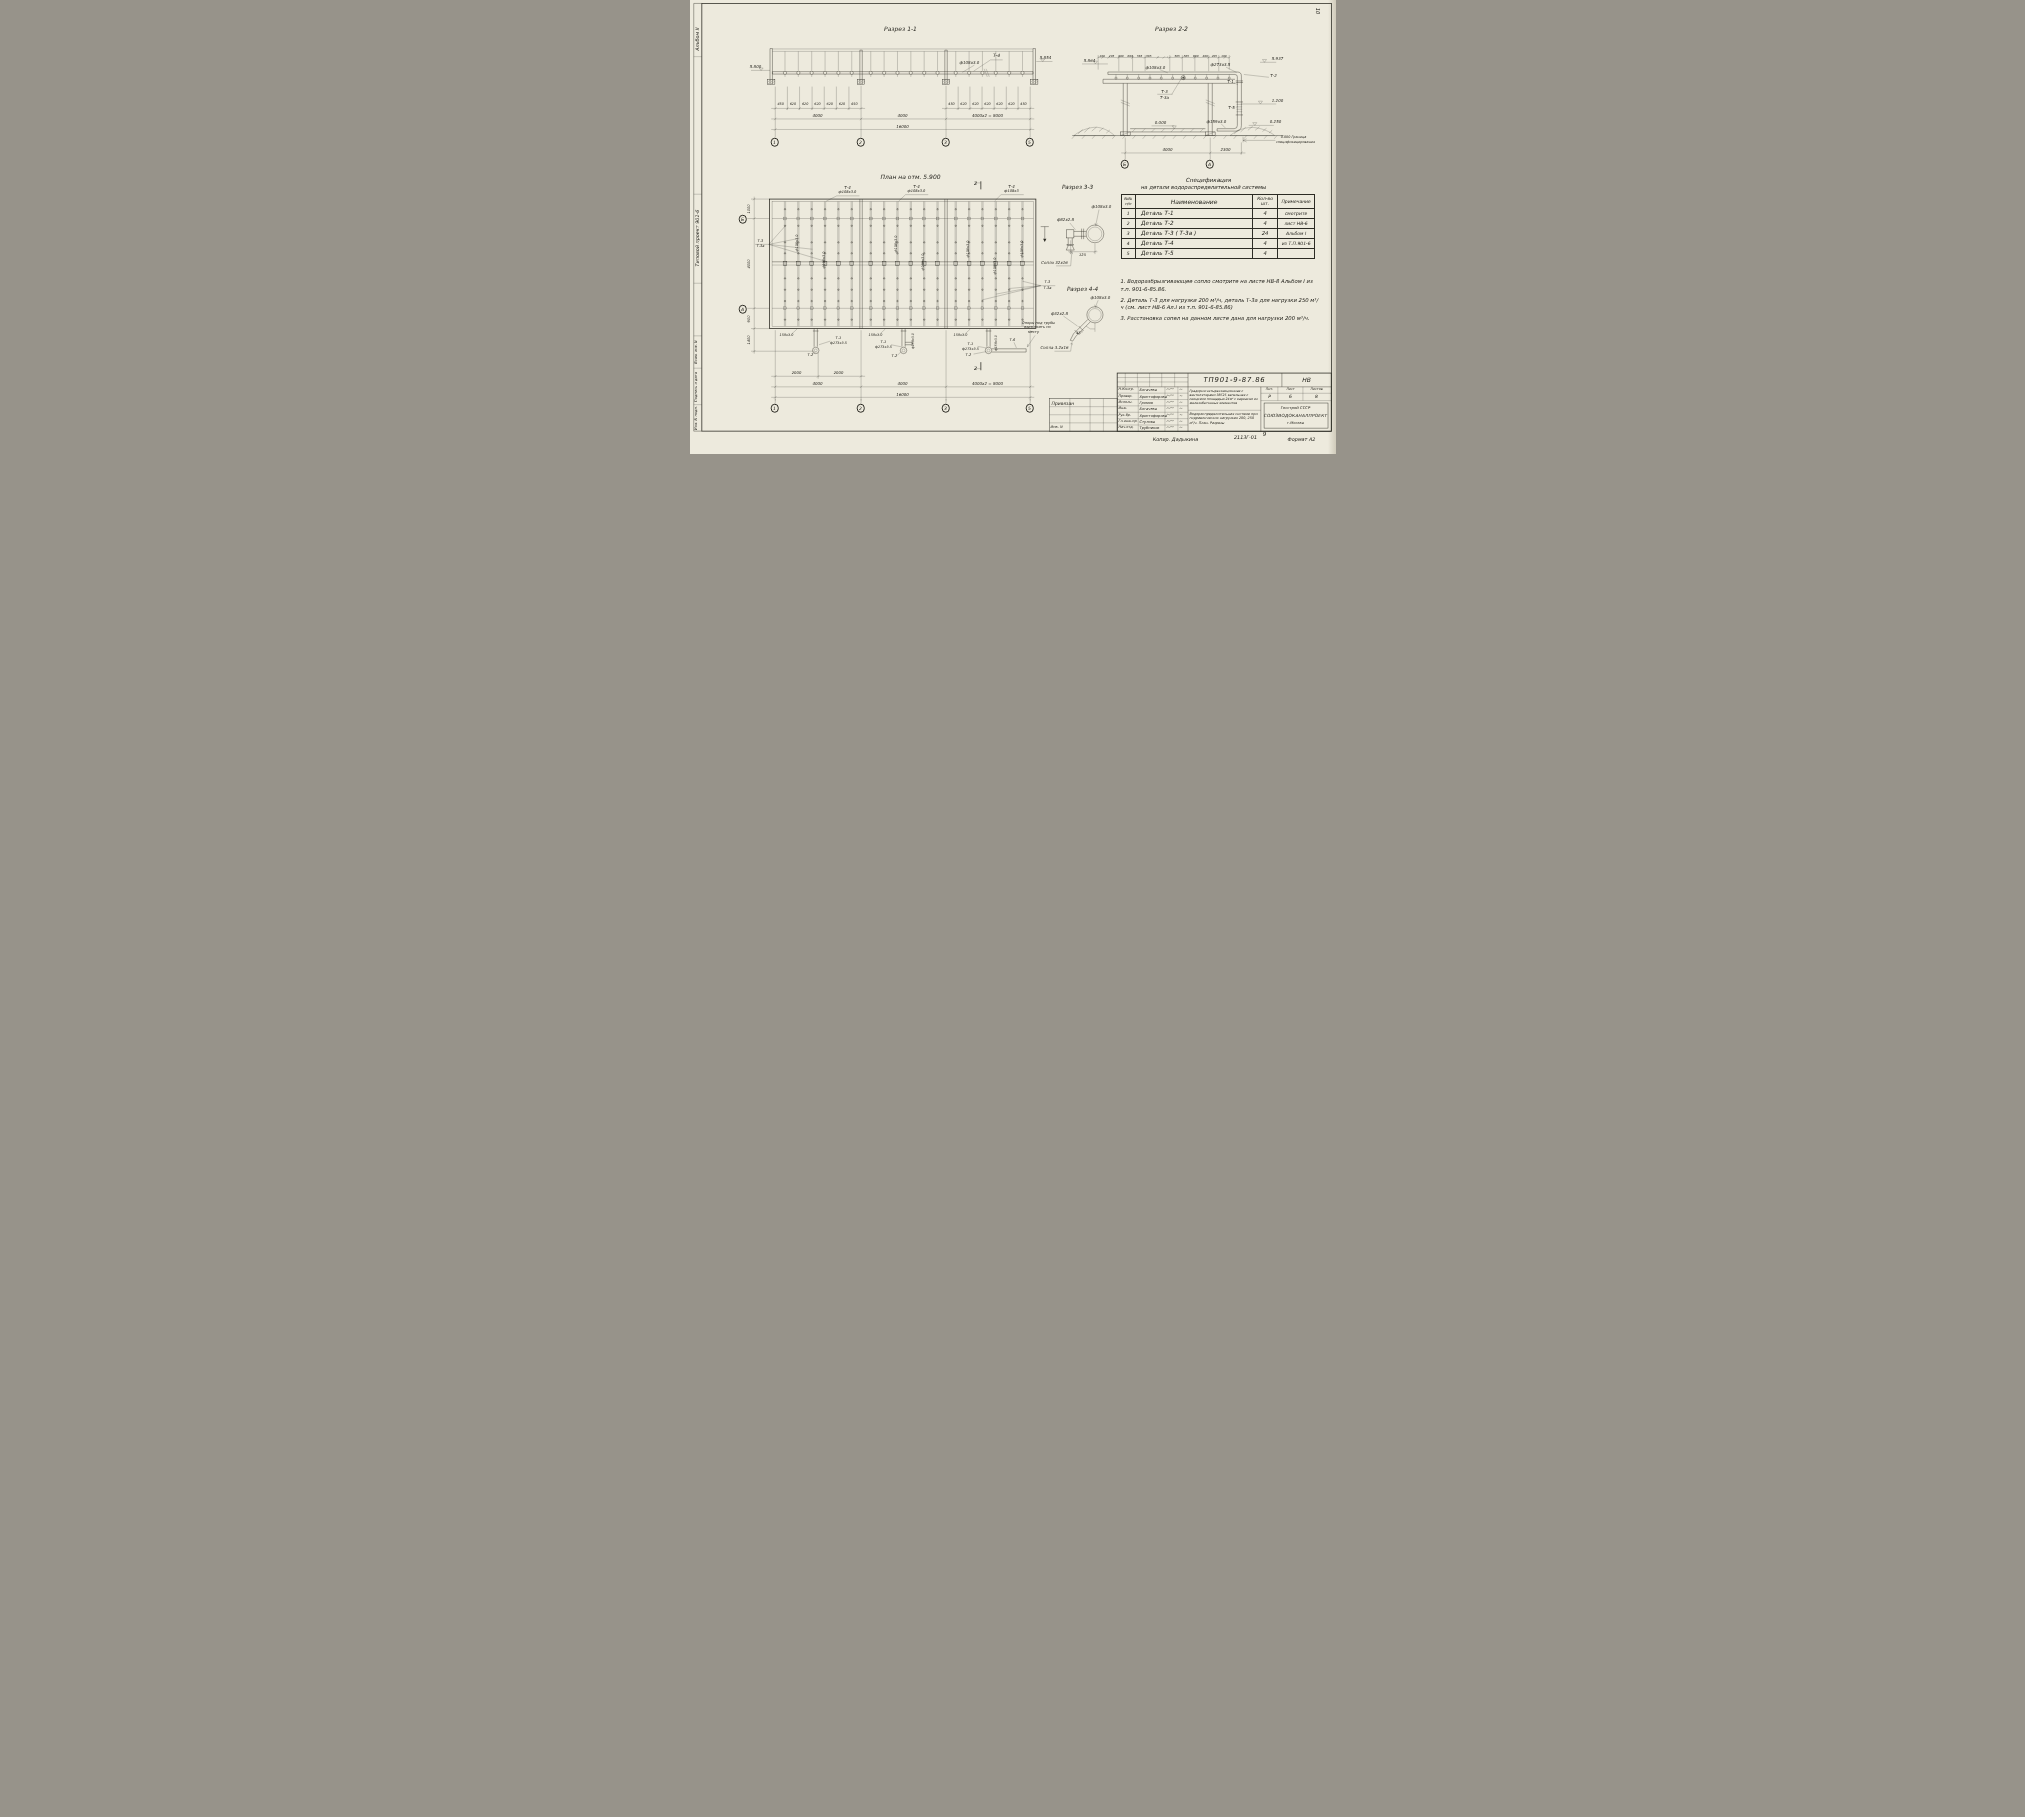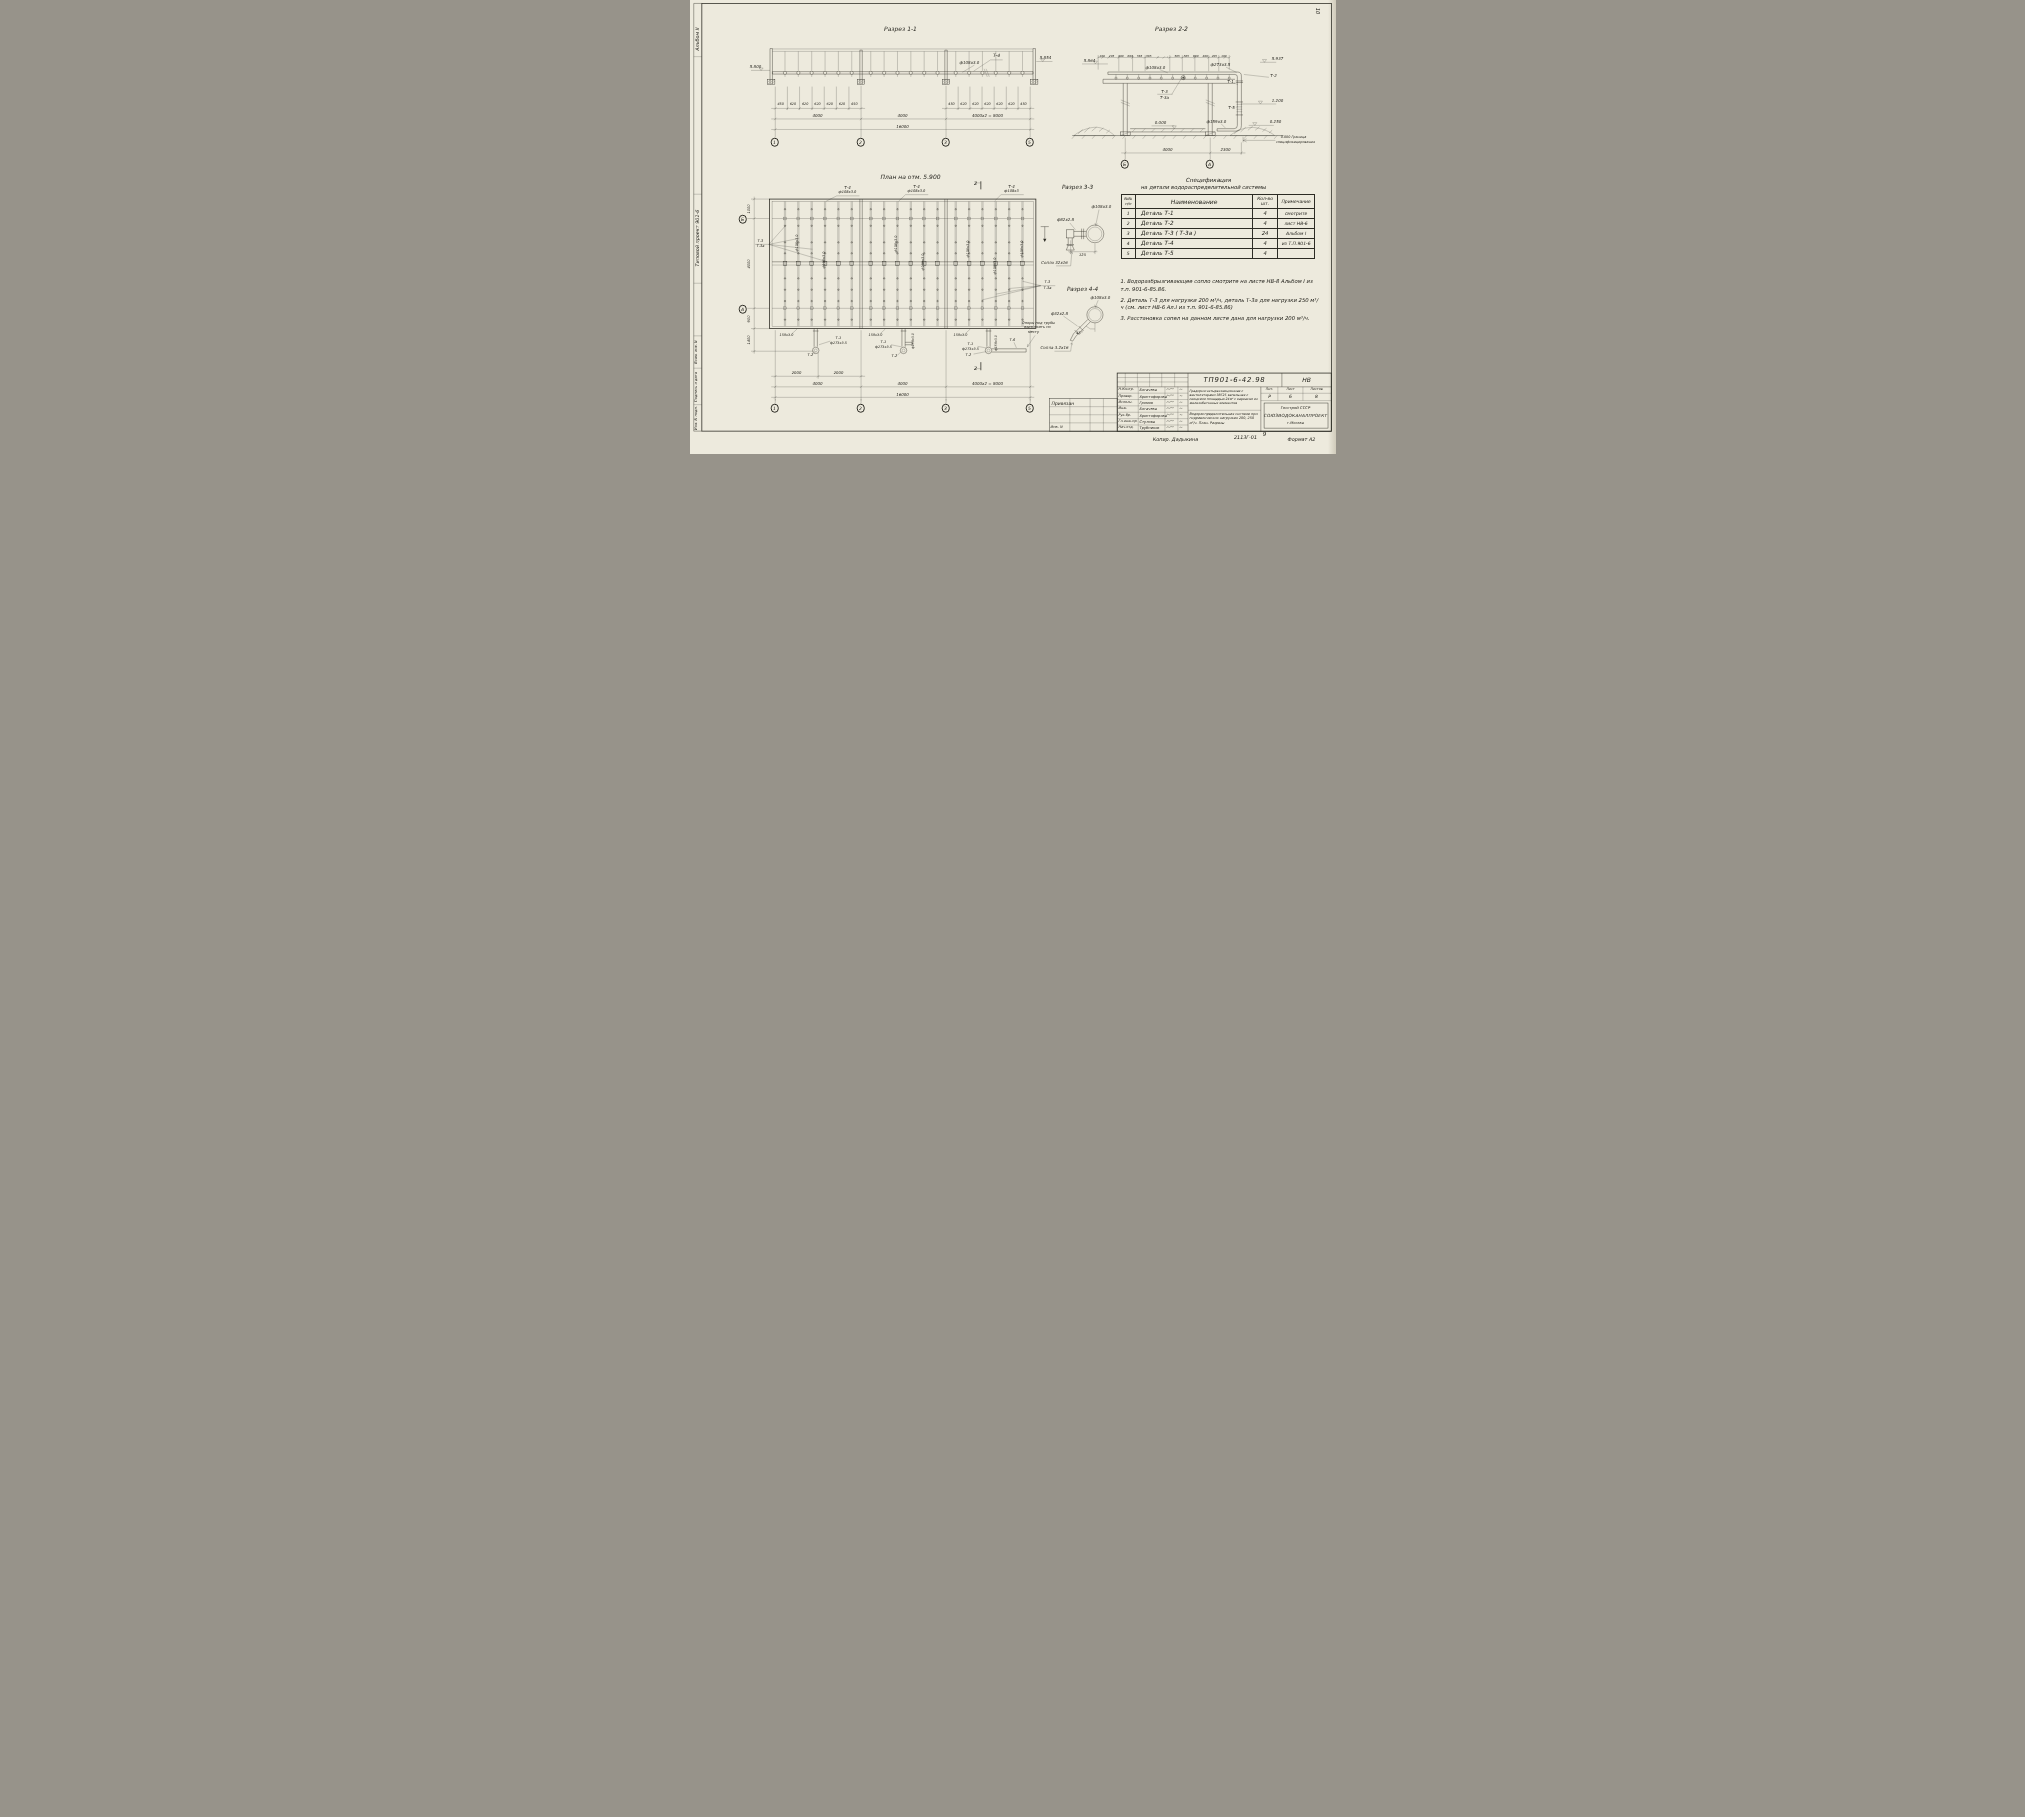--- a/index.html
+++ b/index.html
@@ -447,21 +447,21 @@
   </tr>
 </tbody>
     </table>
 
 <div class="notes">
   <p>1.  Водоразбрызгивающее сопло  смотрите на листе НВ-8 Альбом I  из т.п. 901-6-85.86.</p>
   <p>2.  Деталь Т-3 для нагрузки 200 м³/ч,  деталь Т-3а для нагрузки 250 м³/ч  (см. лист НВ-6  Ал.I  из т.п. 901-6-85.86)</p>
   <p>3.  Расстановка сопел на данном листе дана для нагрузки 200 м³/ч.</p>
 </div>
 
-<div class="lbl" style="left:545px;top:380px;font-size:6.9px;letter-spacing:0.8px">ТП901-6-42.98</div>
+<div class="lbl" style="left:545px;top:380px;font-size:6.9px;letter-spacing:0.8px">ТП901-9-87.86</div>
 <div class="lbl" style="left:617px;top:380px;font-size:6px">НВ</div>
 <div class="lblL" style="left:429px;top:388px;font-size:3.4px">Н.Контр.</div>
 <div class="lblL" style="left:450px;top:388px;font-size:3.6px">Богачева</div>
 <div class="lblL" style="left:429px;top:395px;font-size:3.4px">Провер.</div>
 <div class="lblL" style="left:450px;top:395px;font-size:3.6px">Христофорова</div>
 <div class="lblL" style="left:429px;top:401px;font-size:3.4px">Исполн.</div>
 <div class="lblL" style="left:450px;top:401px;font-size:3.6px">Громов</div>
 <div class="lblL" style="left:429px;top:407px;font-size:3.4px">Инж.</div>
 <div class="lblL" style="left:450px;top:407px;font-size:3.6px">Богачева</div>
 <div class="lblL" style="left:429px;top:414px;font-size:3.4px">Рук.бр.</div>

